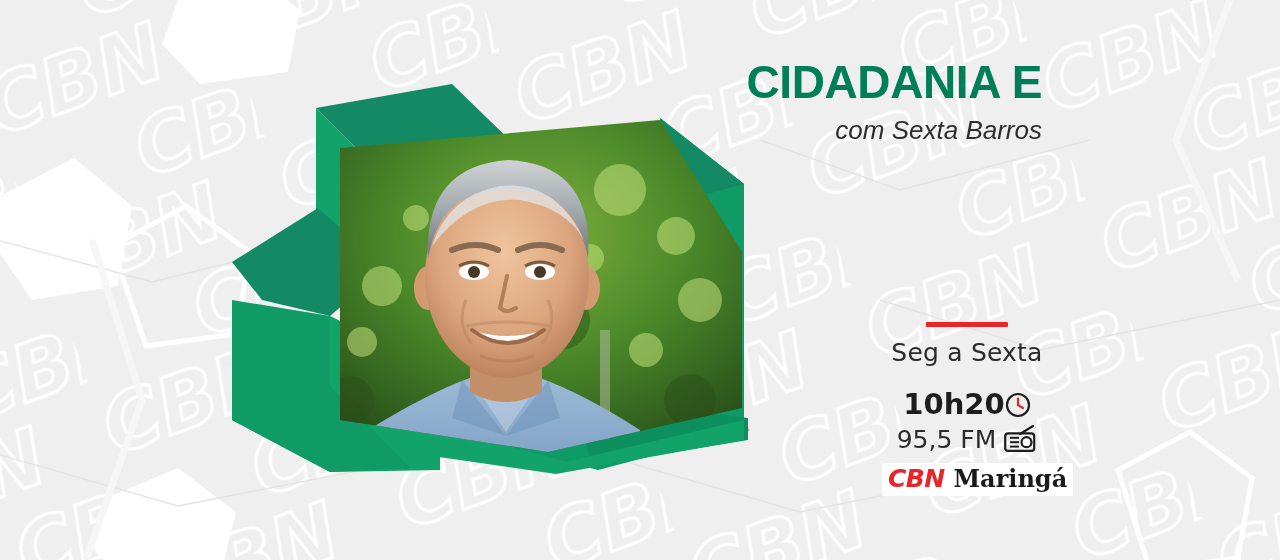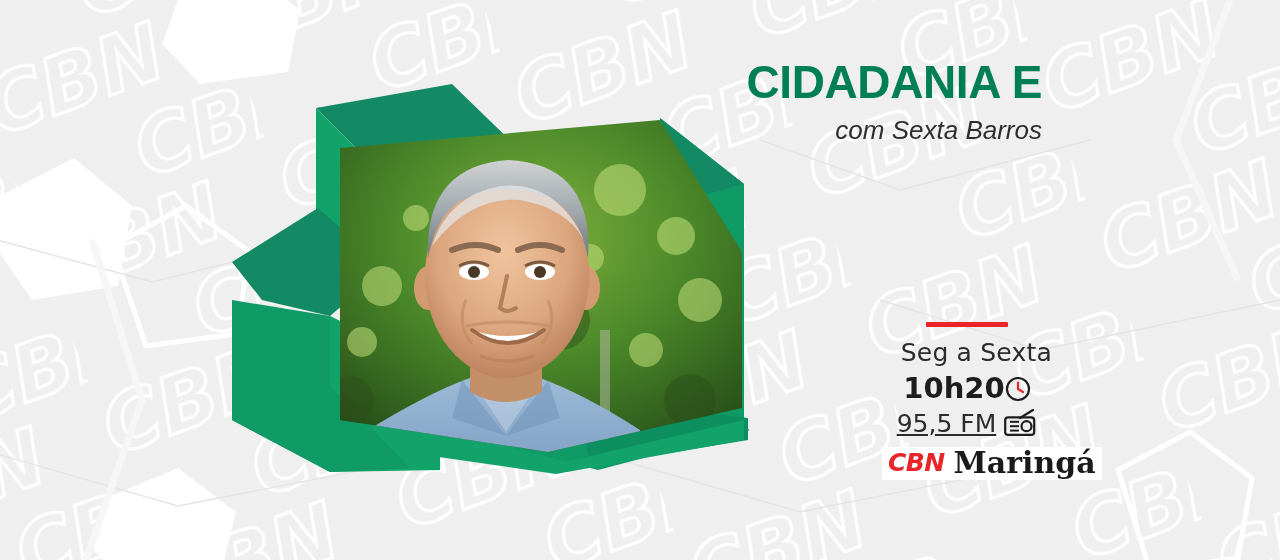--- a/index.html
+++ b/index.html
@@ -68,63 +68,62 @@
     line-height: 30px;
     font-weight: normal;
   }
 
   
   .schedule {
     position: absolute;
     left: 882px;
     top: 322px;
     width: 170px;
-    text-align: right;
+    text-align: center;
     color: #2b2b2b;
   }
   .sched-rule {
     width: 82px;
     height: 5px;
     background: #e8252a;
     margin: 0 auto 12px auto;
     border-radius: 1px;
   }
   .sched-days {
     font-family: "DejaVu Sans", sans-serif;
     font-size: 25px;
     line-height: 28px;
     letter-spacing: 0.2px;
     color: #2b2b2b;
   }
   .sched-time-row {
     display: flex;
     align-items: center;
     justify-content: center;
-    margin-top: 6px;
+    margin-top: 22px;
   }
   .sched-time {
     font-family: "DejaVu Sans", sans-serif;
     font-weight: bold;
     font-size: 29px;
     line-height: 31px;
     color: #1d1d1d;
   }
   .sched-freq-row {
     display: flex;
     align-items: center;
     justify-content: center;
     gap: 7px;
     margin-top: 5px;
   }
   .sched-freq {
     font-family: "DejaVu Sans", sans-serif;
     font-size: 25px;
     line-height: 27px;
     color: #2b2b2b;
-    text-decoration: underline;
   }
   .logo-row {
     margin-top: 10px;
     display: flex;
     align-items: center;
     justify-content: center;
     gap: 9px;
     background: #ffffff;
     padding: 3px 6px 4px 6px;
     width: fit-content;
@@ -136,21 +135,21 @@
     font-weight: bold;
     font-style: italic;
     font-size: 25px;
     line-height: 26px;
     letter-spacing: -0.6px;
     font-family: "DejaVu Sans", sans-serif;
   }
   .logo-city {
     color: #1a1a1a;
     font-weight: bold;
-    font-size: 30px;
+    font-size: 24px;
     line-height: 26px;
     font-family: "DejaVu Serif", serif;
   }
 </style>
 </head>
 <body>
 
 <div id="banner">
 
   <div class="bg-base"></div>

